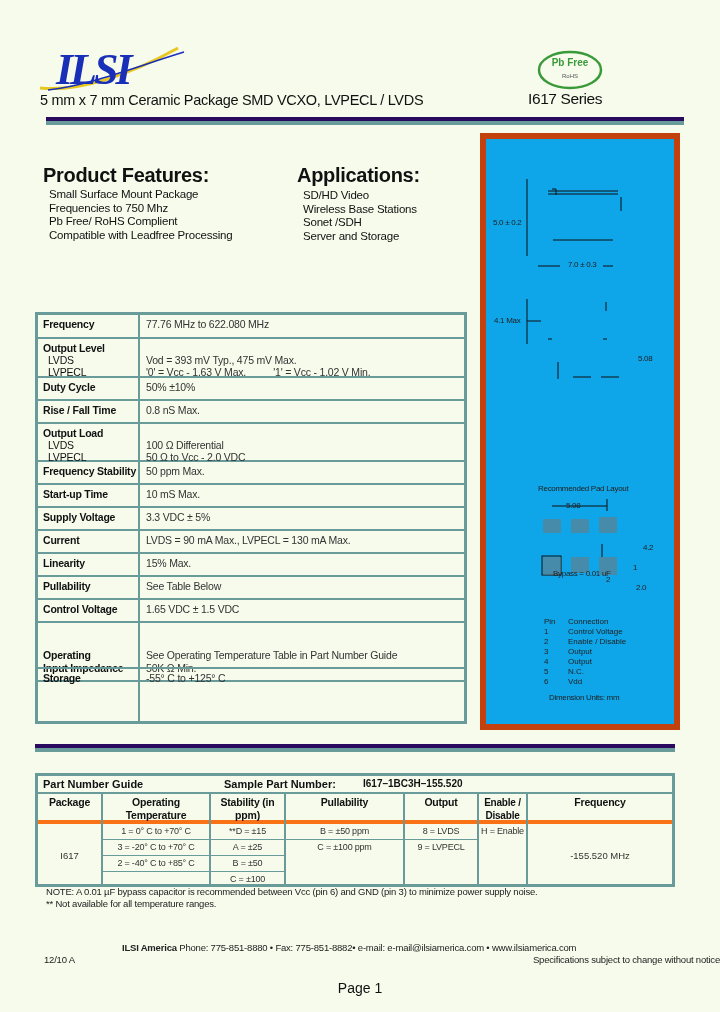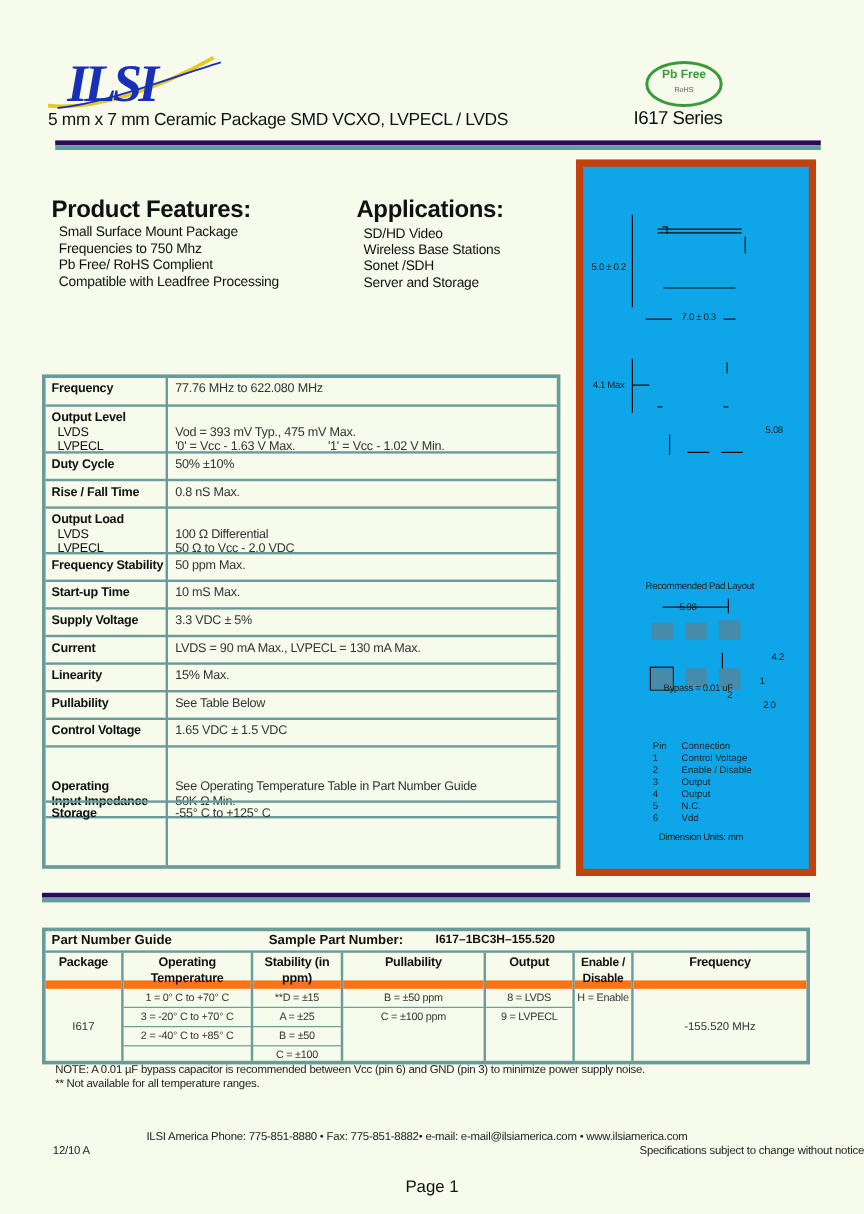--- a/index.html
+++ b/index.html
@@ -47,21 +47,21 @@
 
     
     .pn-guide {
       left: 35px; top: 773px; width: 634px; height: 108px;
       border: 3px solid #6a9b9b;
     }
     .pn-head { position: absolute; left: 0; right: 0; top: 0; height: 16px; border-bottom: 2px solid #6a9b9b; font-weight: bold; font-size: 11px; }
     .pn-head span { position: absolute; top: 2px; }
     .pn-col { position: absolute; top: 18px; bottom: 0; border-right: 2px solid #6a9b9b; }
     .pn-col:last-child { border-right: none; }
-    .pn-colhead { height: 30px; border-bottom: 7px solid #f97316; text-align: center; font-weight: bold; font-size: 10.5px; line-height: 13px; padding-top: 2px; box-sizing: border-box; letter-spacing: -0.2px; }
+    .pn-colhead { height: 30px; border-bottom: 4px solid #f97316; text-align: center; font-weight: bold; font-size: 10.5px; line-height: 13px; padding-top: 2px; box-sizing: border-box; letter-spacing: -0.2px; }
     .pn-cell { height: 15px; border-bottom: 1px solid #6a9b9b; text-align: center; font-size: 9px; line-height: 15px; color: #333; letter-spacing: -0.2px; }
     .pn-cell:last-child { border-bottom: none; }
     .pn-merged { position: absolute; left: 0; right: 0; top: 32px; bottom: 0; display: flex; align-items: center; justify-content: center; font-size: 9.5px; color: #333; }
 
     .note { font-size: 9.5px; color: #222; letter-spacing: -0.2px; }
     .footer { font-size: 9.5px; color: #222; letter-spacing: -0.2px; }
     .page { left: 0; width: 720px; top: 980px; text-align: center; font-size: 14px; }
   </style>
 </head>
 <body>
@@ -316,18 +316,18 @@
   <div class="pn-col" style="left:490px;width:144px;">
     <div class="pn-colhead">Frequency</div>
     <div class="pn-merged">-155.520 MHz</div>
   </div>
 </div>
 
 <div class="abs note" style="left:46px;top:886px;">NOTE:  A 0.01 µF bypass capacitor is recommended between Vcc (pin 6) and GND (pin 3) to minimize power supply noise.</div>
 <div class="abs note" style="left:46px;top:898px;">** Not available for all temperature ranges.</div>
 
 <div class="abs footer" style="left:122px;top:942px;">
-  <span style="font-weight:normal;">ILSI America</span>
+  <span style="font-weight:bold;">ILSI America</span>
   <span>Phone: 775-851-8880 • Fax: 775-851-8882• e-mail: e-mail@ilsiamerica.com • www.ilsiamerica.com</span>
 </div>
 <div class="abs footer" style="left:44px;top:954px;">12/10  A</div>
 <div class="abs footer" style="left:0;width:720px;text-align:right;top:954px;padding-left:0;">Specifications subject to change without notice</div>
 <div class="abs page">Page 1</div>
 
 </body></html>

